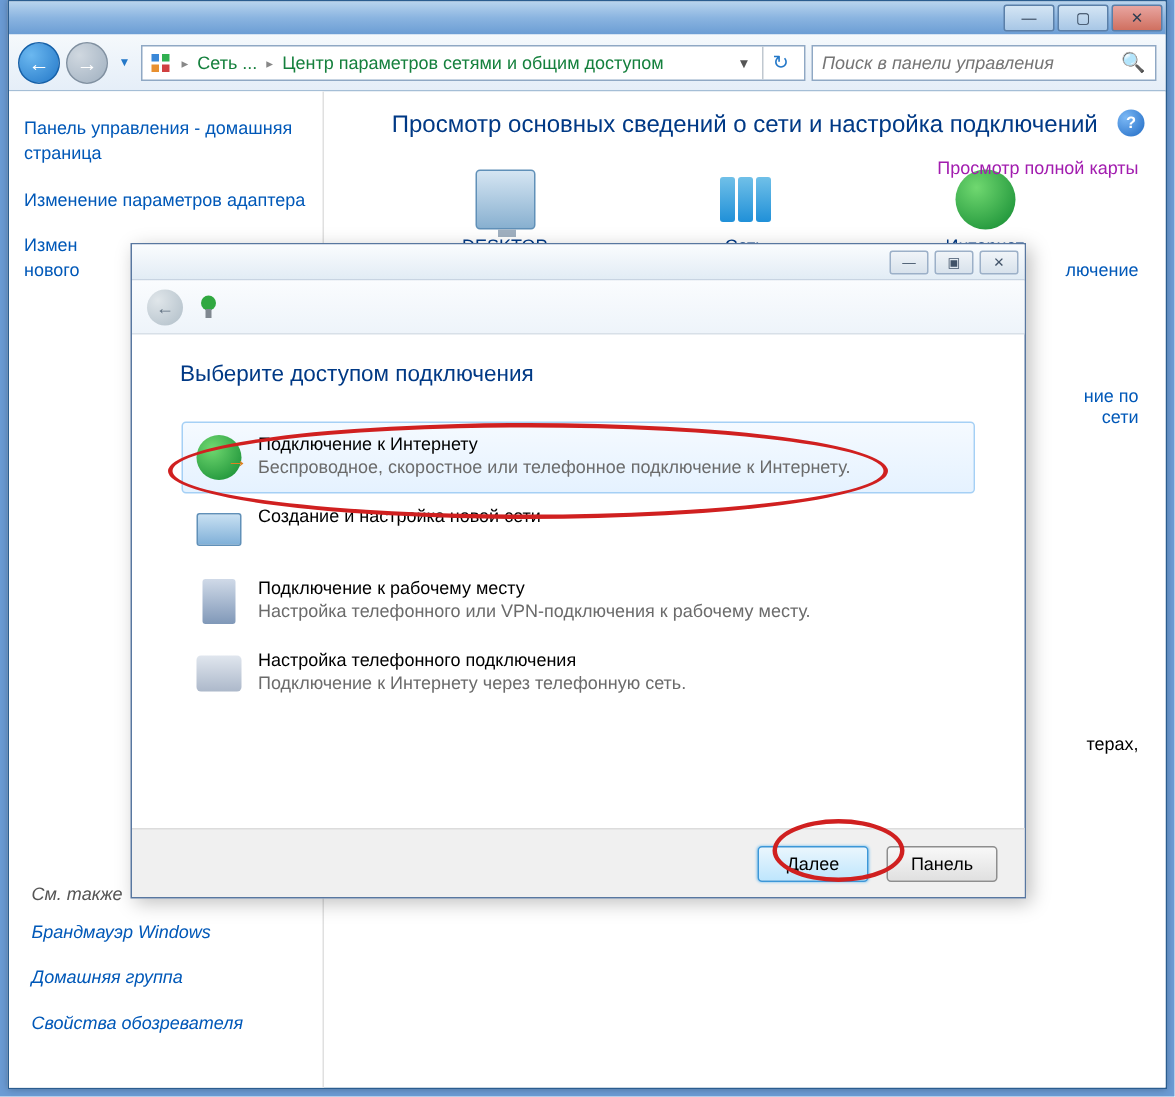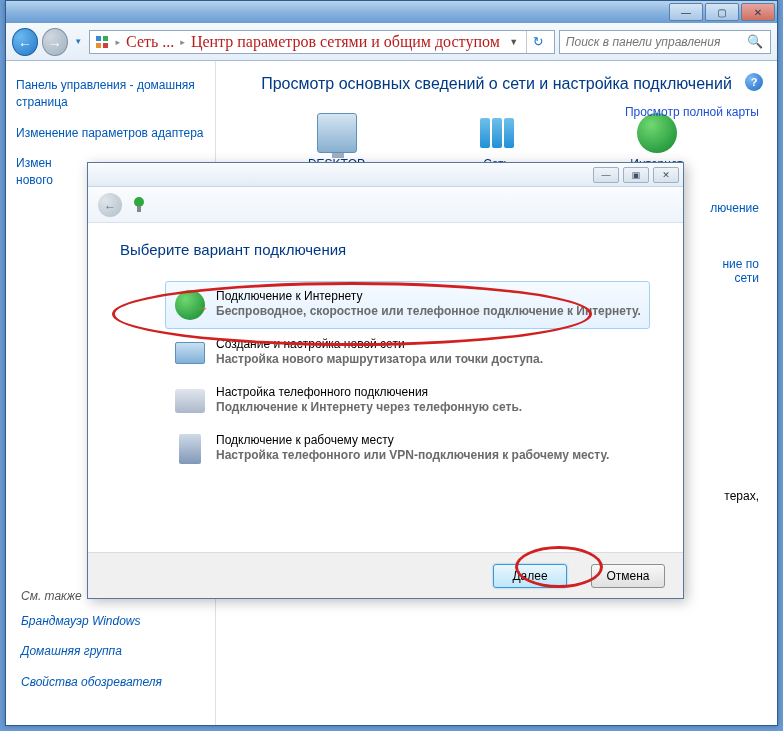--- a/index.html
+++ b/index.html
@@ -13,41 +13,41 @@
     .titlebar-btn.close { background: linear-gradient(to bottom, #e8a5a0, #d07060); }
     
     .toolbar { height: 38px; background: linear-gradient(to bottom, #f5f9fc, #e5eef8); border-bottom: 1px solid #a5bed6; display: flex; align-items: center; padding: 0 6px; gap: 4px; }
     .navbtn { width: 28px; height: 28px; border-radius: 50%; background: radial-gradient(circle at 30% 30%, #6bb8f0, #2478c8); border: 1px solid #1560a8; display: flex; align-items: center; justify-content: center; color: #fff; font-size: 14px; cursor: default; }
     .navbtn.disabled { background: radial-gradient(circle at 30% 30%, #d0d8e0, #a0b0c0); border-color: #8090a0; }
     .dropdown-arrow { width: 14px; height: 20px; display: flex; align-items: center; justify-content: center; color: #2478c8; font-size: 8px; }
     
     .addressbar { flex: 1; height: 24px; background: #fff; border: 1px solid #8fa8c4; display: flex; align-items: center; padding: 0 4px; gap: 6px; }
     .addr-icon { width: 16px; height: 16px; display: flex; align-items: center; justify-content: center; font-size: 13px; }
     .addr-sep { color: #888; font-size: 9px; }
-    .addr-text { color: #b91c1c; font-size: 16px; white-space: nowrap; font-family: Liberation Serif, serif; }
+    .addr-text { color: #15803d; font-size: 12px; white-space: nowrap; }
     .addr-end { margin-left: auto; display: flex; align-items: center; gap: 4px; }
     .addr-end-arrow { width: 16px; color: #555; font-size: 9px; text-align: center; }
     .addr-refresh { width: 24px; height: 22px; border-left: 1px solid #c0c8d0; display: flex; align-items: center; justify-content: center; color: #2478c8; font-size: 13px; }
     
     .searchbox { width: 230px; height: 24px; background: #fff; border: 1px solid #8fa8c4; display: flex; align-items: center; padding: 0 6px; gap: 4px; }
     .searchbox input { border: none; outline: none; flex: 1; font-size: 12px; font-style: italic; color: #888; background: transparent; }
     .search-icon { color: #4a88ca; font-size: 13px; }
     
     .content-area { display: flex; height: calc(100% - 60px); background: #fff; }
     
     .sidebar { width: 210px; background: #fff; padding: 16px 10px; border-right: 1px solid #e0e0e0; }
     .sidebar-link { color: #0058b8; font-size: 12px; margin-bottom: 14px; line-height: 1.4; cursor: default; }
     .sidebar-section { position: absolute; bottom: 20px; left: 15px; font-style: italic; }
     .sidebar-section-title { color: #555; font-size: 12px; margin-bottom: 10px; }
     
     .main-panel { flex: 1; padding: 14px 18px; position: relative; }
     .help-icon { position: absolute; top: 12px; right: 14px; width: 18px; height: 18px; border-radius: 50%; background: radial-gradient(circle at 30% 30%, #7bb8f5, #1f6ac4); color: #fff; display: flex; align-items: center; justify-content: center; font-size: 11px; font-weight: bold; }
     
     .main-heading { color: #003985; font-size: 16px; text-align: center; margin-bottom: 12px; }
-    .net-map-link { position: absolute; top: 44px; right: 18px; color: #1d4ed8; font-size: 12px; }
+    .net-map-link { position: absolute; top: 44px; right: 18px; color: #a21caf; font-size: 12px; }
     
     .net-icons { display: flex; justify-content: center; gap: 90px; margin-top: 20px; }
     .net-icon-item { text-align: center; width: 70px; }
     .net-icon-vis { width: 40px; height: 40px; margin: 0 auto 4px; display: flex; align-items: center; justify-content: center; }
     .net-icon-label { font-size: 12px; color: #003985; }
     
     .icon-desktop { background: linear-gradient(#d5e5f2, #88b0d0); border: 1px solid #6090b8; border-radius: 3px; position: relative; }
     .icon-desktop::after { content: ""; position: absolute; bottom: -6px; left: 14px; width: 12px; height: 5px; background: #a0b0c0; }
     .icon-network { display: flex; gap: 2px; }
     .icon-network span { width: 10px; height: 30px; background: linear-gradient(#70c0e8, #2090d8); border-radius: 2px; }
@@ -62,34 +62,34 @@
     
     .dialog-header { height: 36px; background: linear-gradient(to bottom, #fafcfe, #eef4fa); display: flex; align-items: center; padding: 0 10px; gap: 8px; border-bottom: 1px solid #d8e0e8; }
     .back-round { width: 24px; height: 24px; border-radius: 50%; background: radial-gradient(circle at 30% 30%, #e0e6ea, #b0bec8); display: flex; align-items: center; justify-content: center; color: #607080; font-size: 12px; }
     .dlg-icon { width: 18px; height: 18px; display: flex; align-items: center; justify-content: center; font-size: 15px; }
     .dialog-title-text { font-size: 12px; color: #000; }
     
     .dialog-body { padding: 18px 32px; }
     .instruction { color: #003985; font-size: 15px; margin-bottom: 22px; }
     
     .option-list { border: 1px solid transparent; }
-    .option-item { display: flex; align-items: flex-start; gap: 10px; padding: 7px 8px; border: 1px solid transparent; border-radius: 3px; position: relative; margin-left: 44px; }
+    .option-item { display: flex; align-items: flex-start; gap: 10px; padding: 7px 8px; border: 1px solid transparent; border-radius: 3px; position: relative; }
     .option-item.selected { background: linear-gradient(to bottom, #f5faff, #e5f2ff); border: 1px solid #a5d0f5; }
     .opt-icon { width: 32px; height: 32px; flex-shrink: 0; display: flex; align-items: center; justify-content: center; }
     .opt-text { flex: 1; }
     .opt-title { font-size: 12px; color: #000; margin-bottom: 1px; }
-    .opt-desc { font-size: 12px; color: #6b6b6b; font-weight: bold; }
+    .opt-desc { font-size: 12px; color: #6b6b6b; }
     
     .icon-inet { background: radial-gradient(circle at 35% 30%, #70d870, #108830); border-radius: 50%; width: 30px; height: 30px; position: relative; }
     .icon-inet::after { content: "→"; position: absolute; right: -4px; top: 8px; color: #e08020; font-weight: bold; font-size: 14px; }
     .icon-newnet { width: 30px; height: 22px; background: linear-gradient(#c8e0f2, #80b0d8); border: 1px solid #6090b8; border-radius: 2px; }
     .icon-work { width: 22px; height: 30px; background: linear-gradient(#d0dae8, #8098b8); border-radius: 2px; }
     .icon-phone { width: 30px; height: 24px; background: linear-gradient(#e0e6ee, #acb8ca); border-radius: 3px; position: relative; }
     
-    .dialog-footer { position: absolute; bottom: 0; left: 0; right: 0; height: 46px; background: #f0f0f0; border-top: 1px solid #dcdcdc; display: flex; justify-content: flex-end; align-items: center; padding: 0 18px; gap: 24px; }
+    .dialog-footer { position: absolute; bottom: 0; left: 0; right: 0; height: 46px; background: #f0f0f0; border-top: 1px solid #dcdcdc; display: flex; justify-content: flex-end; align-items: center; padding: 0 18px; gap: 12px; }
     .dlg-btn { min-width: 74px; height: 24px; background: linear-gradient(to bottom, #f8f8f8, #e0e0e0); border: 1px solid #8e8e8e; border-radius: 3px; font-size: 12px; color: #000; display: flex; align-items: center; justify-content: center; padding: 0 12px; }
     .dlg-btn.primary { background: linear-gradient(to bottom, #eaf6fd, #bee6fd); border: 1px solid #3c97d8; box-shadow: 0 0 2px #60b8f0; }
     
     
     .anno-ellipse { position: absolute; border: 3px solid #d02020; border-radius: 50%; pointer-events: none; }
     .anno1 { width: 480px; height: 64px; top: 282px; left: 112px; }
     .anno2 { width: 88px; height: 42px; top: 546px; left: 515px; }
     
     svg { display: block; }
   </style>
@@ -168,21 +168,21 @@
               <span></span>
             </div>
           <div class="net-icon-label">Сеть</div>
         </div>
         <div class="net-icon-item">
           <div class="net-icon-vis icon-globe"></div>
           <div class="net-icon-label">Интернет</div>
         </div>
       </div>
 
-      <div class="partial-link" style="top:140px">лючение</div>
+      <div class="partial-link" style="top:112px">лючение</div>
       <div class="partial-link" style="top:196px">
         <span>ние по</span><br>
         <span>сети</span>
       </div>
       <div class="partial-link" style="top:428px;color:#000">терах,</div>
     </div>
   </div>
 </div>
 
 <div class="dialog">
@@ -196,62 +196,61 @@
     <div class="back-round">←</div>
     <div class="dlg-icon">
       <svg width="18" height="18" viewBox="0 0 18 18">
           <circle cx="9" cy="6" r="5" fill="#30a840"></circle>
           <rect x="7" y="10" width="4" height="6" fill="#808890"></rect>
         </svg>
     </div>
   </div>
 
   <div class="dialog-body">
-    <div class="instruction">Выберите вариант подключения</div>
+    <div class="instruction">Выберите доступом подключения</div>
 
     <div class="option-list">
       <div class="option-item selected">
         <div class="opt-icon">
             <div class="icon-inet"></div>
           </div>
         <div class="opt-text">
           <div class="opt-title">Подключение к Интернету</div>
           <div class="opt-desc">Беспроводное, скоростное или телефонное подключение к Интернету.</div>
         </div>
       </div>
       <div class="option-item">
         <div class="opt-icon">
             <div class="icon-newnet"></div>
           </div>
         <div class="opt-text">
           <div class="opt-title">Создание и настройка новой сети</div>
-          <div class="opt-desc">Настройка нового маршрутизатора или точки доступа.</div>
+        </div>
+      </div>
+      <div class="option-item">
+        <div class="opt-icon">
+            <div class="icon-work"></div>
+          </div>
+        <div class="opt-text">
+          <div class="opt-title">Подключение к рабочему месту</div>
+          <div class="opt-desc">Настройка телефонного или VPN-подключения к рабочему месту.</div>
         </div>
       </div>
       <div class="option-item">
         <div class="opt-icon">
             <div class="icon-phone"></div>
           </div>
         <div class="opt-text">
           <div class="opt-title">Настройка телефонного подключения</div>
           <div class="opt-desc">Подключение к Интернету через телефонную сеть.</div>
         </div>
       </div>
-      <div class="option-item">
-        <div class="opt-icon">
-            <div class="icon-work"></div>
-          </div>
-        <div class="opt-text">
-          <div class="opt-title">Подключение к рабочему месту</div>
-          <div class="opt-desc">Настройка телефонного или VPN-подключения к рабочему месту.</div>
-        </div>
-      </div>
     </div>
   </div>
 
   <div class="dialog-footer">
     <div class="dlg-btn primary">Далее</div>
-    <div class="dlg-btn">Отмена</div>
+    <div class="dlg-btn">Панель</div>
   </div>
 </div>
 
 <div class="anno-ellipse anno1"></div>
 <div class="anno-ellipse anno2"></div>
 
 </body></html>

